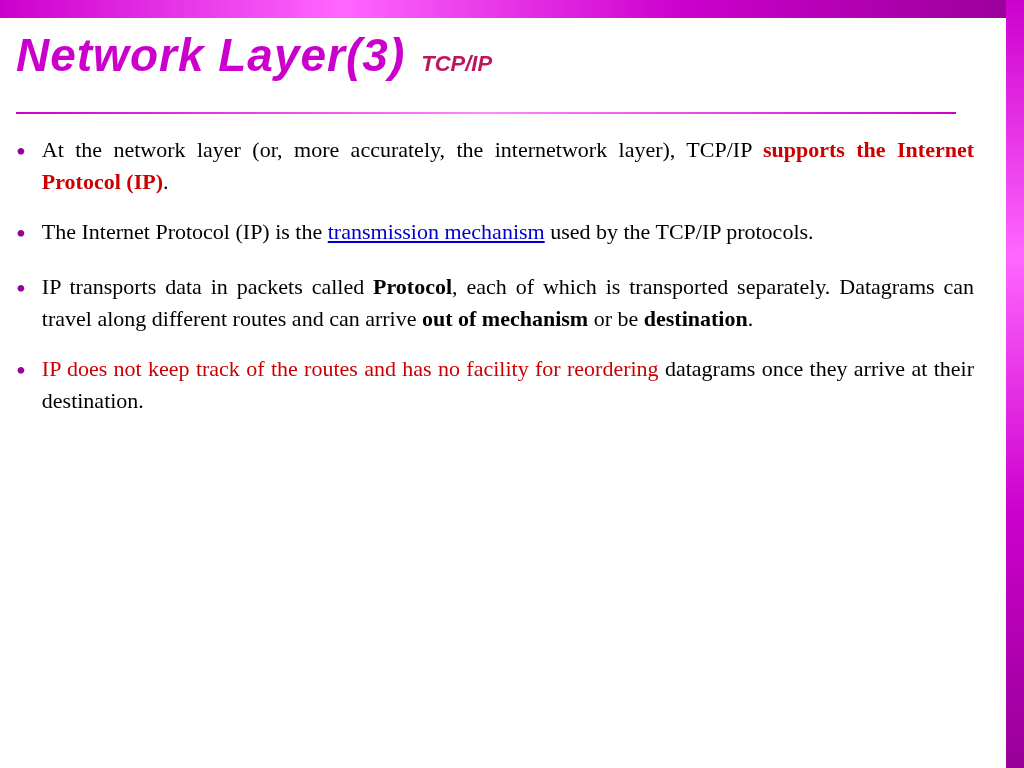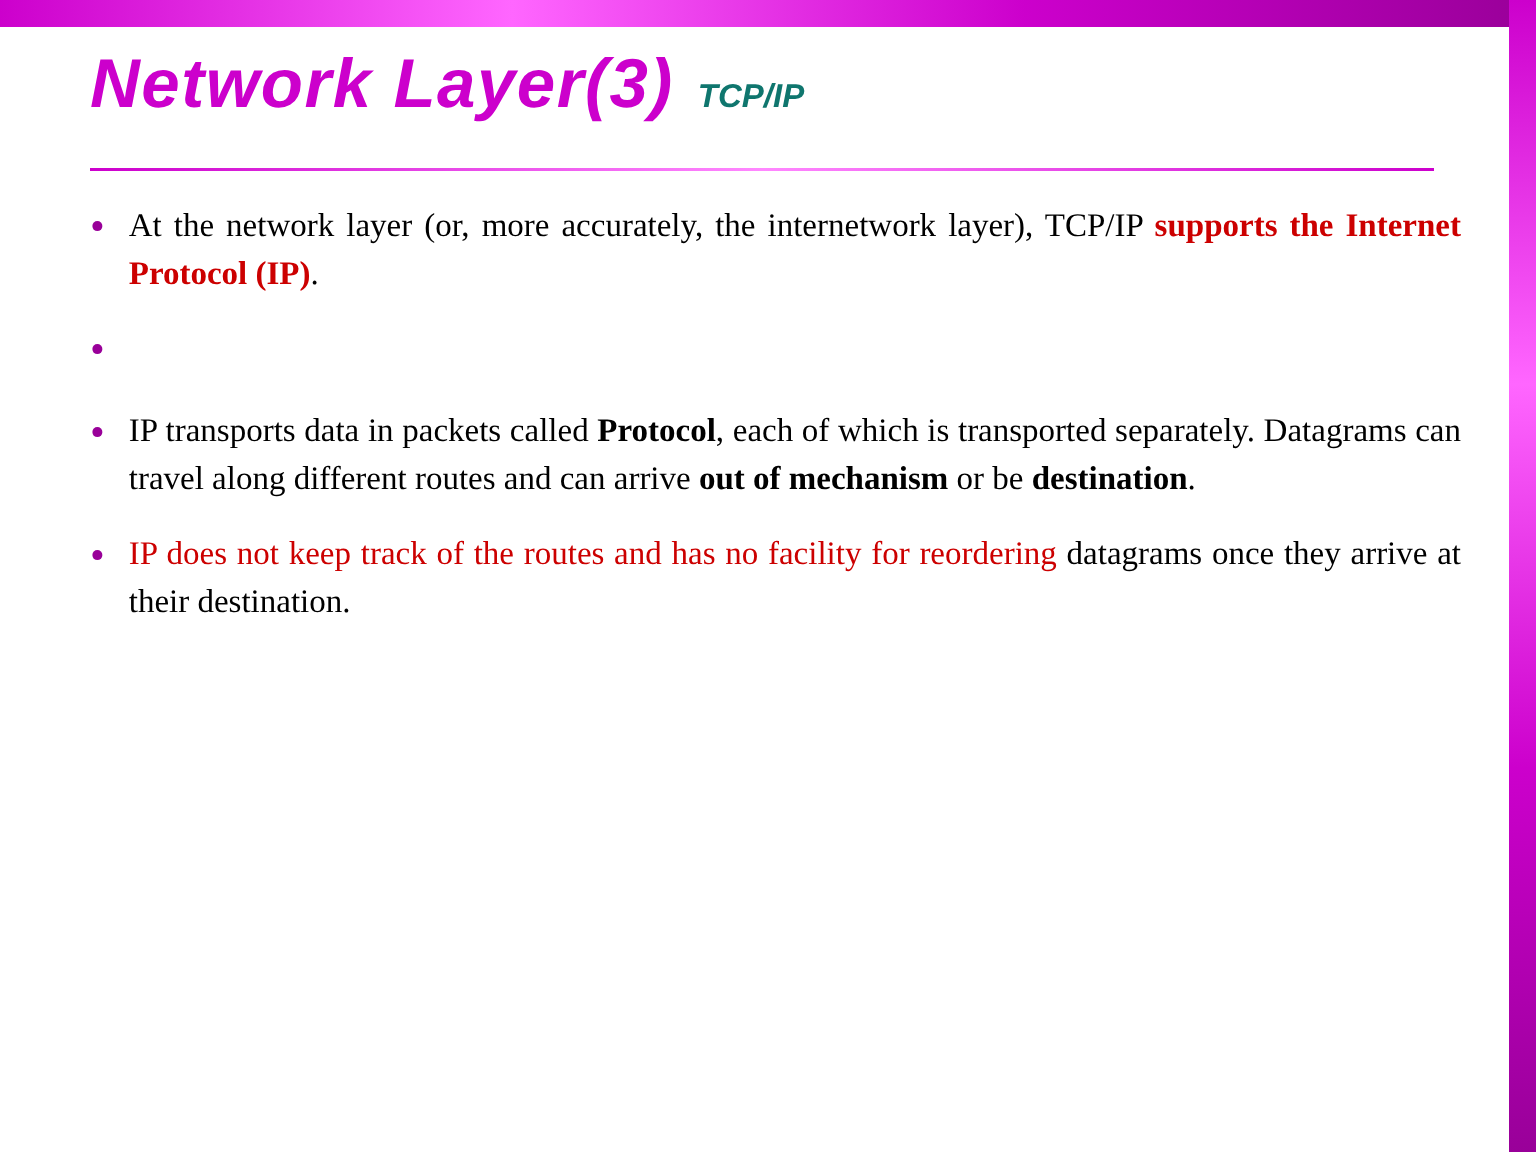--- a/index.html
+++ b/index.html
@@ -31,21 +31,21 @@
     .right-bar {
       width: 18px;
       height: 100%;
       background: linear-gradient(to bottom, #cc00cc, #ff66ff, #cc00cc, #990099);
       position: absolute;
       top: 0;
       right: 0;
     }
 
     .slide-content {
-      padding: 28px 50px 20px 60px;
+      padding: 28px 50px 20px 16px;
       position: relative;
       height: 100%;
     }
 
     .title-area {
       margin-bottom: 30px;
       display: flex;
       align-items: baseline;
       gap: 16px;
     }
@@ -57,21 +57,21 @@
       font-style: italic;
       color: #cc00cc;
       letter-spacing: 1px;
     }
 
     .title-sub {
       font-family: Arial, Helvetica, sans-serif;
       font-size: 22px;
       font-weight: bold;
       font-style: italic;
-      color: #0f766e;
+      color: #be185d;
     }
 
     .title-underline {
       width: calc(100% - 18px);
       height: 2px;
       background: linear-gradient(to right, #cc00cc, #ff88ff, #cc00cc);
       margin-bottom: 20px;
     }
 
     .bullet-list {
@@ -138,20 +138,23 @@
 
   <ul class="bullet-list">
     <li>
       <span class="bullet-dot">•</span>
       <span class="bullet-text">
         At the network layer (or, more accurately, the internetwork layer), TCP/IP <span class="red-bold">supports the Internet Protocol (IP)</span>.
       </span>
     </li>
     <li>
       <span class="bullet-dot">•</span>
+      <span class="bullet-text">
+        The Internet Protocol (IP) is the <span class="blue-link">transmission mechanism</span> used by the TCP/IP protocols.
+      </span>
     </li>
     <li>
       <span class="bullet-dot">•</span>
       <span class="bullet-text">
         IP transports data in packets called <span class="dark-bold">Protocol</span>, each of which is transported separately. Datagrams can travel along different routes and can arrive <span class="dark-bold">out of mechanism</span> or be <span class="dark-bold">destination</span>.
       </span>
     </li>
     <li>
       <span class="bullet-dot">•</span>
       <span class="bullet-text">

